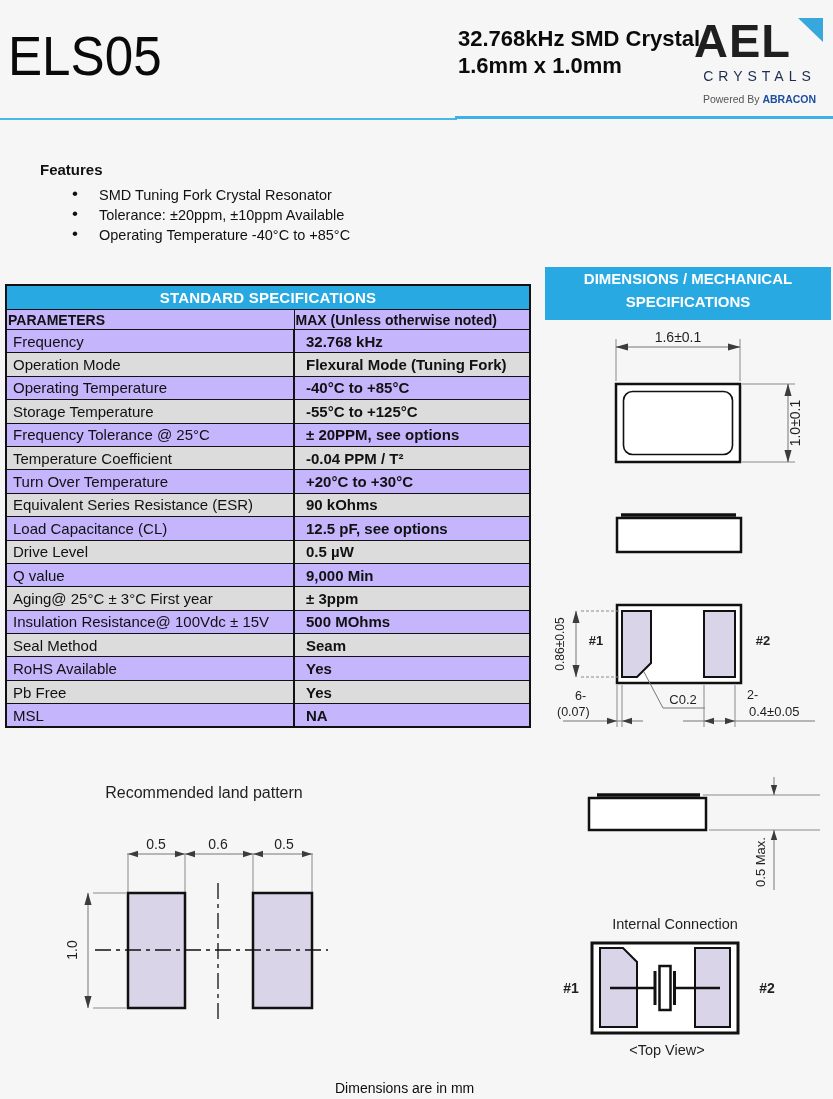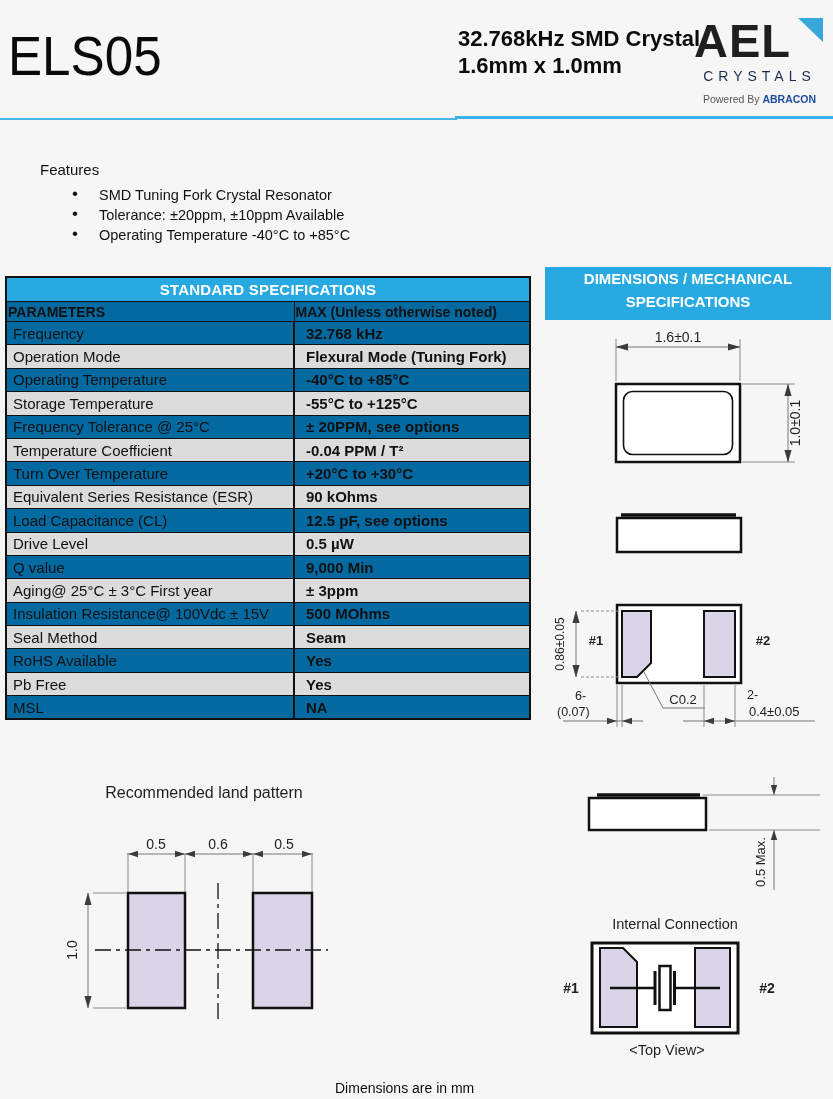--- a/index.html
+++ b/index.html
@@ -13,28 +13,28 @@
   .subtitle{left:458px;top:25px;font-size:22px;font-weight:700;line-height:27px;color:#0b0b0b}
   .logo{left:686px;top:15px;width:147px;text-align:center}
   .logo-word{font-size:14px;letter-spacing:5px;color:#1d2b4d;font-weight:500;margin-top:1px}
   .powered{margin-top:9px;font-size:10.5px;color:#555}
   .powered b{color:#1c4da1;font-weight:700}
   .rule1{left:0;top:118px;width:457px;height:2px;background:#47b8ea}
   .rule2{left:455px;top:116px;width:378px;height:3px;background:#3db2e9}
 
   
   .features{left:40px;top:161px}
-  .features-title{font-size:15px;font-weight:400}
+  .features-title{font-size:15px;font-weight:700}
   .features ul{margin:7px 0 0 32px;padding:0;list-style:none}
   .features li{position:relative;padding-left:27px;font-size:14.5px;line-height:20px}
   .features li::before{content:"\2022";position:absolute;left:0;top:-1px;font-size:17px}
 
   
-  table.spec{position:absolute;left:5px;top:276px;width:524px;border-collapse:collapse;
-             background:#0369a1;table-layout:fixed}
+  table.spec{position:absolute;left:5px;top:284px;width:524px;border-collapse:collapse;
+             background:#c4b5fd;table-layout:fixed}
   table.spec{border:2px solid #111}
   table.spec td{border:1px solid #111;overflow:hidden;white-space:nowrap}
   .t-title td{background:#29a9e2;color:#fff;font-weight:700;font-size:15px;
               text-align:center;height:21px;letter-spacing:.2px}
   .t-head td{font-weight:700;font-size:14px;text-align:left;height:17px}
   tbody.rows tr{height:23.4px}
   tbody.rows td{font-size:15px;padding:0 0 0 6px}
   tbody.rows td.param{border-right:2px solid #111}
   tbody.rows td.val{font-weight:700;padding-left:11px}
   tbody.rows tr:nth-child(even){background:#dcdcdc}

